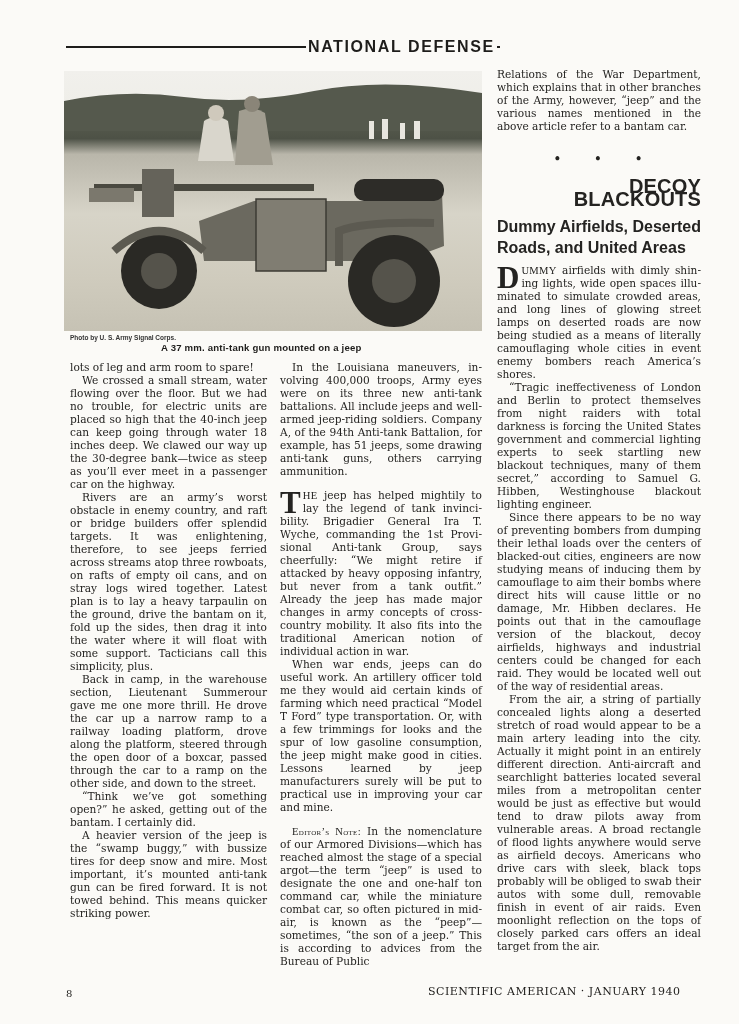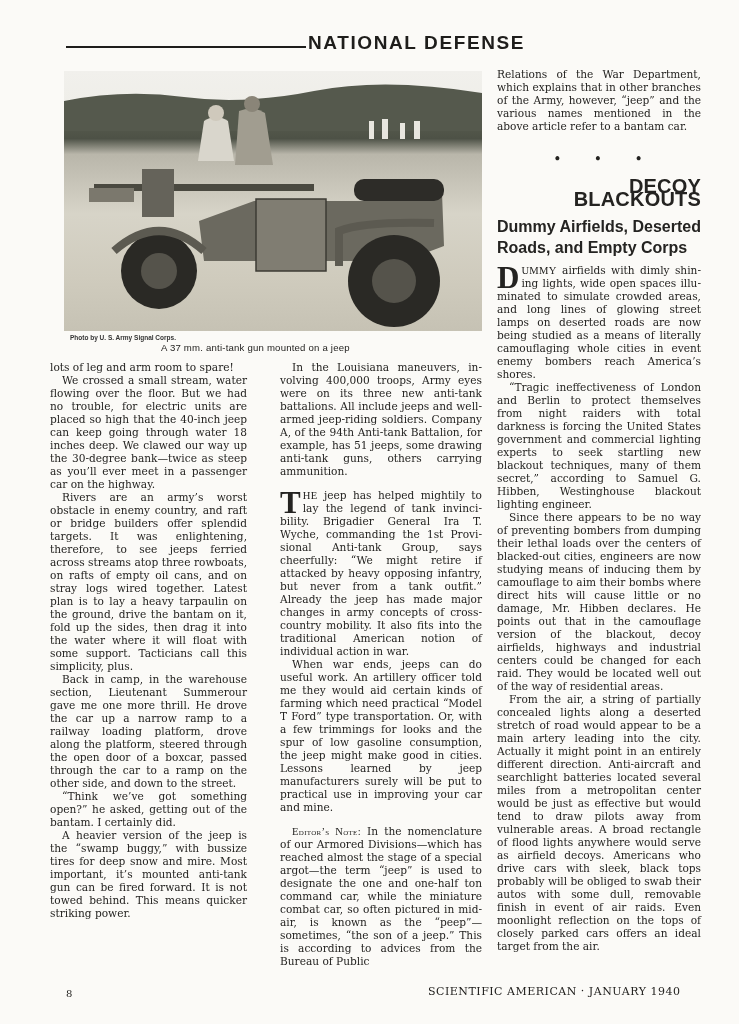--- a/index.html
+++ b/index.html
@@ -3,38 +3,38 @@
 <meta charset="utf-8">
 <style>
   html, body { margin: 0; padding: 0; }
   body {
     width: 739px; height: 1024px; background: #fbfaf7; position: relative; overflow: hidden;
     font-family: "DejaVu Serif", "Liberation Serif", serif; color: #1e1d1b;
   }
   .header-rule { position: absolute; top: 46px; left: 66px; width: 424px; height: 2px; background: #1e1d1b; }
   .header-rule.right { left: 459px; width: 41px; }
   .section-title {
-    position: absolute; top: 32px; left: 306px; background: #fbfaf7; padding: 0 2px;
-    font-family: "Liberation Sans", sans-serif; font-weight: bold; font-size: 19px; letter-spacing: 1.6px;
+    position: absolute; top: 38px; left: 306px; background: #fbfaf7; padding: 0 2px;
+    font-family: "Liberation Sans", sans-serif; font-weight: bold; font-size: 16px; letter-spacing: 1.6px;
   }
   .photo {
     position: absolute; left: 64px; top: 71px; width: 418px; height: 260px; overflow: hidden;
     background: linear-gradient(#f1f0ec 0%, #efeee9 12%, #5f6354 14%, #4d5146 26%, #b9b6aa 32%, #d7d4c8 55%, #cfcbbd 80%, #c6c2b4 100%);
   }
   .photo svg { position: absolute; left: 0; top: 0; }
   .credit { position: absolute; left: 70px; top: 334px; font-family: "Liberation Sans", sans-serif; font-size: 6.5px; font-weight: bold; color: #333; }
-  .caption { position: absolute; left: 161px; top: 342px; font-family: "Liberation Sans", sans-serif; font-size: 9.6px; font-weight: normal; letter-spacing: 0.2px; }
+  .caption { position: absolute; left: 161px; top: 342px; font-family: "Liberation Sans", sans-serif; font-size: 9.6px; font-weight: bold; letter-spacing: 0.2px; }
   .col {
     position: absolute; font-size: 10.6px; line-height: 13px; text-align: justify; hyphens: manual;
     color: #242321;
   }
   .col p { margin: 0; text-indent: 12px; }
   .col p.noindent { text-indent: 0; }
   .col p.gap { margin-top: 11px; }
-  .col1 { left: 50px; top: 361px; width: 197px; }
+  .col1 { left: 70px; top: 361px; width: 197px; }
   .col2 { left: 280px; top: 361px; width: 202px; }
   .col3 { left: 497px; top: 68px; width: 204px; }
   .dropcap { float: left; font-family: "Liberation Serif", serif; font-weight: bold; font-size: 31px; line-height: 25px; margin: 1px 2px 0 0; }
   .smallcaps { font-variant: small-caps; letter-spacing: 0.3px; font-family: Liberation Serif, serif; }
   .dots { text-align: center; font-size: 14px; letter-spacing: 14px; margin: 20px 0 14px 0; padding-left: 12px; }
   .article-title { font-family: "Liberation Sans", sans-serif; font-size: 20px; font-weight: bold; letter-spacing: 0.2px; margin: 0 0 10px 0; text-align: right; }
   .article-sub { font-family: "Liberation Sans", sans-serif; font-size: 16px; font-weight: bold; line-height: 21px; text-align: left; margin-bottom: 6px; }
   .footer-page { position: absolute; left: 66px; top: 988px; font-size: 10px; }
   .footer-pub { position: absolute; left: 428px; top: 985px; font-size: 11px; letter-spacing: 0.5px; }
 </style>
@@ -97,21 +97,21 @@
   <p class="noindent gap"><span class="dropcap">T</span><span class="smallcaps">HE</span><span> jeep has helped mightily to lay the legend of tank invinci­bility. Brigadier General Ira T. Wyche, commanding the 1st Provi­sional Anti-tank Group, says cheerfully: “We might retire if attacked by heavy opposing infan­try, but never from a tank outfit.” Already the jeep has made major changes in army concepts of cross-country mobility. It also fits into the traditional American notion of individual action in war.</span></p>
   <p>When war ends, jeeps can do useful work. An artillery officer told me they would aid certain kinds of farming which need prac­tical “Model T Ford” type trans­portation. Or, with a few trim­mings for looks and the spur of low gasoline consumption, the jeep might make good in cities. Lessons learned by jeep manufacturers surely will be put to practical use in improving your car and mine.</p>
   <p class="gap"><span class="smallcaps">Editor’s Note:</span><span> In the nomen­clature of our Armored Divisions—which has reached almost the stage of a special argot—the term “jeep” is used to designate the one and one-half ton command car, while the miniature combat car, so often pictured in mid-air, is known as the “peep”—sometimes, “the son of a jeep.” This is according to advices from the Bureau of Public</span></p>
 </div>
 
 <div class="col col3">
   <p class="noindent">Relations of the War Department, which explains that in other branches of the Army, however, “jeep” and the various names men­tioned in the above article refer to a bantam car.</p>
   <div class="dots">• • •</div>
   <div class="article-title">DECOY BLACKOUTS</div>
   <div class="article-sub">Dummy Airfields, Deserted</div>
-  <div class="article-sub" style="margin-top:-6px">Roads, and Empty Corps</div>
+  <div class="article-sub" style="margin-top:-6px">Roads, and United Areas</div>
   <p class="noindent"><span class="dropcap">D</span><span class="smallcaps">UMMY</span><span> airfields with dimly shin­ing lights, wide open spaces illu­minated to simulate crowded areas, and long lines of glowing street lamps on deserted roads are now being studied as a means of liter­ally camouflaging whole cities in event enemy bombers reach America’s shores.</span></p>
   <p>“Tragic ineffectiveness of Lon­don and Berlin to protect them­selves from night raiders with total darkness is forcing the United States government and commercial lighting experts to seek startling new blackout techniques, many of them secret,” according to Samuel G. Hibben, Westinghouse blackout lighting engineer.</p>
   <p>Since there appears to be no way of preventing bombers from dump­ing their lethal loads over the centers of blacked-out cities, en­gineers are now studying means of inducing them by camouflage to aim their bombs where direct hits will cause little or no damage, Mr. Hibben declares. He points out that in the camouflage version of the blackout, decoy airfields, high­ways and industrial centers could be changed for each raid. They would be located well out of the way of residential areas.</p>
   <p>From the air, a string of partial­ly concealed lights along a deserted stretch of road would appear to be a main artery leading into the city. Actually it might point in an en­tirely different direction. Anti-aircraft and searchlight batteries located several miles from a met­ropolitan center would be just as effective but would tend to draw pilots away from vulnerable areas. A broad rectangle of flood lights anywhere would serve as airfield decoys. Americans who drive cars with sleek, black tops probably will be obliged to swab their autos with some dull, removable finish in event of air raids. Even moon­light reflection on the tops of closely parked cars offers an ideal target from the air.</p>
 </div>
 
 <div class="footer-page">8</div>
 <div class="footer-pub">SCIENTIFIC AMERICAN · JANUARY 1940</div>
 
 </body></html>

